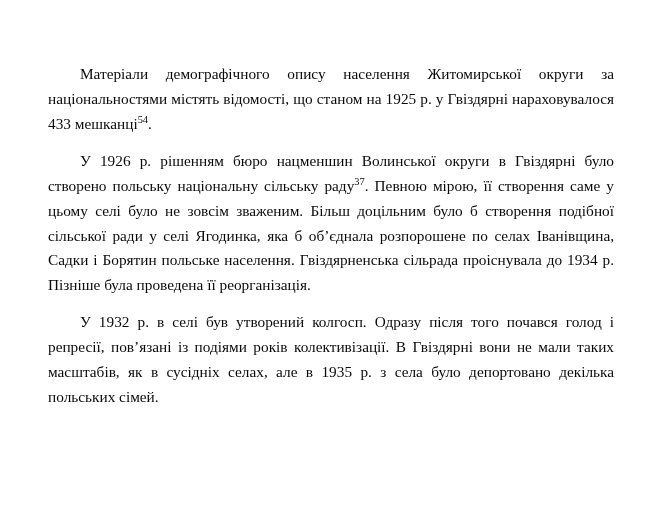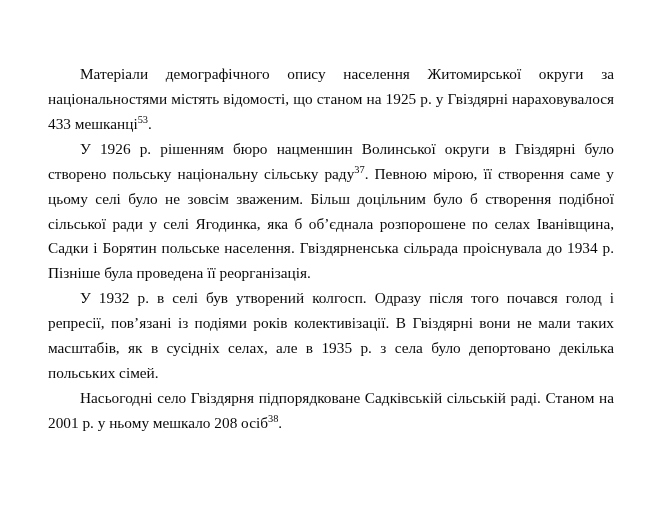--- a/index.html
+++ b/index.html
@@ -26,37 +26,36 @@
     line-height: 1.63;
     text-align: justify;
     text-justify: inter-word;
   }
   .para {
     margin: 0;
     text-indent: 32px;
     text-align: justify;
   }
   .para + .para {
-    margin-top: 0;
+    margin-top: 12px;
   }
   sup {
     font-size: 0.68em;
     vertical-align: super;
     line-height: 0;
   }
 </style>
 </head>
 <body>
 
 <div class="page">
   <div class="body-text">
 
-    <p class="para"><span>Матеріали демографічного опису населення Житомирської округи за національностями містять відомості, що станом на 1925 р. у Гвіздярні нараховувалося 433 мешканці</span><sup>53</sup><span>.</span></p>
+    <p class="para"><span>Матеріали демографічного опису населення Житомирської округи за національностями містять відомості, що станом на 1925 р. у Гвіздярні нараховувалося 433 мешканці</span><sup>54</sup><span>.</span></p>
 
     <p class="para"><span>У 1926 р. рішенням бюро нацменшин Волинської округи в Гвіздярні було створено польську національну сільську раду</span><sup>37</sup><span>. Певною мірою, її створення саме у цьому селі було не зовсім зваженим. Більш доцільним було б створення подібної сільської ради у селі Ягодинка, яка б об’єднала розпорошене по селах Іванівщина, Садки і Борятин польське населення. Гвіздярненська сільрада проіснувала до 1934 р. Пізніше була проведена її реорганізація.</span></p>
 
     <p class="para"><span>У 1932 р. в селі був утворений колгосп. Одразу після того почався голод і репресії, пов’язані із подіями років колективізації. В Гвіздярні вони не мали таких масштабів, як в сусідніх селах, але в 1935 р. з села було депортовано декілька польських сімей.</span></p>
 
 
-    <p class="para"><span>Насьогодні село Гвіздярня підпорядковане Садківській сільській раді. Станом на 2001 р. у ньому мешкало 208 осіб</span><sup>38</sup><span>.</span></p>
 
   </div>
 </div>
 
 </body></html>

